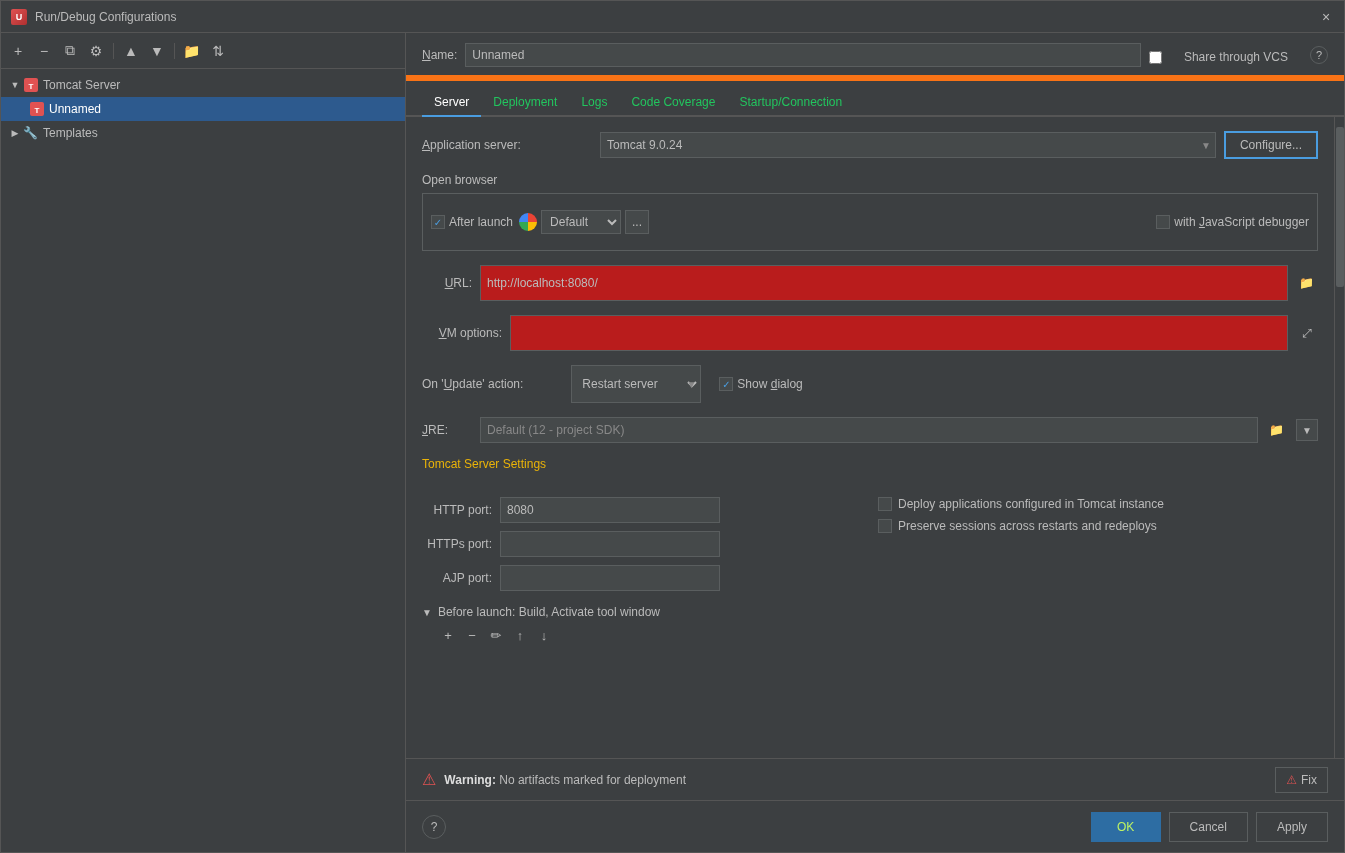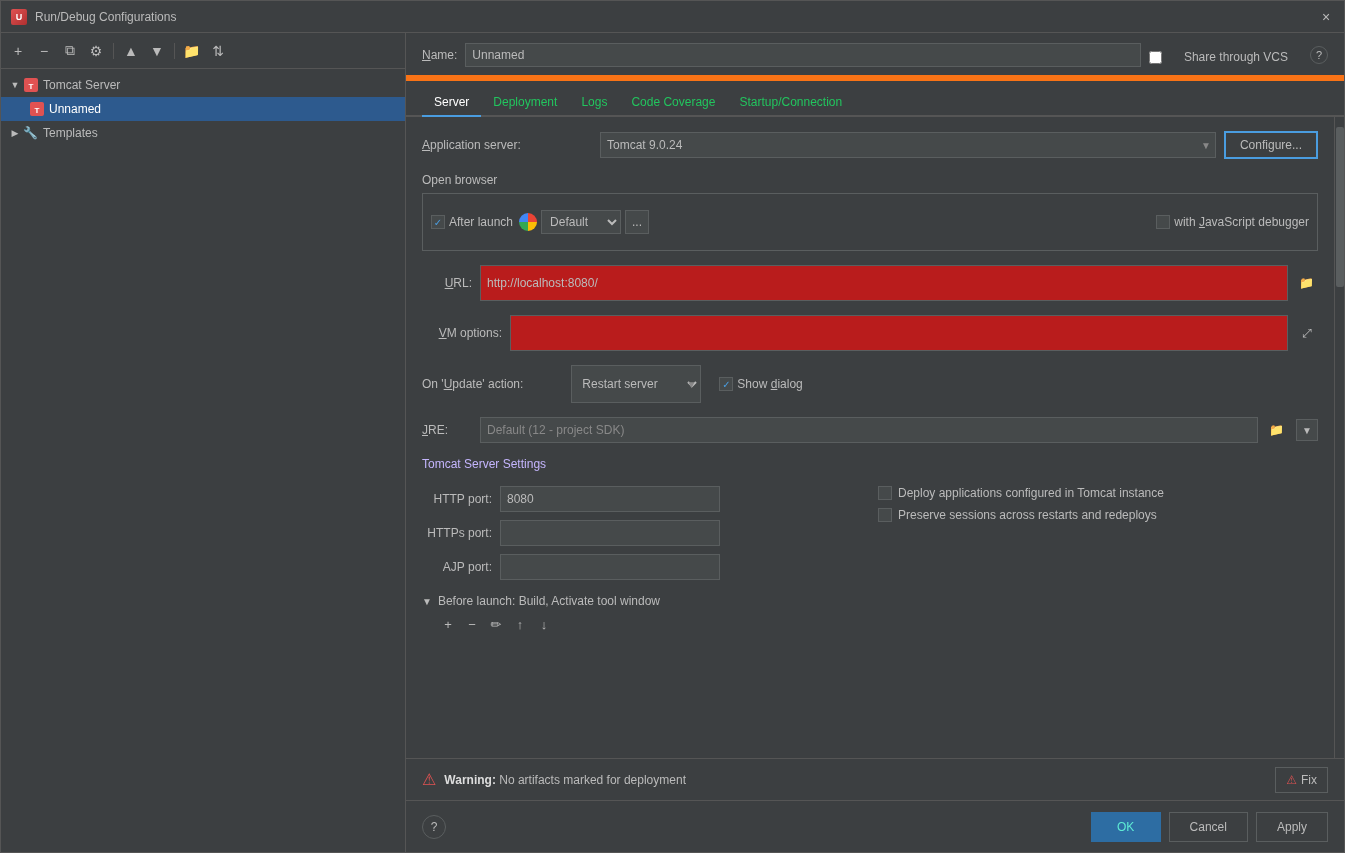--- a/index.html
+++ b/index.html
@@ -420,23 +420,23 @@
       font-size: 10px;
     }
 
     
     .settings-section {
       display: flex;
       flex-direction: column;
       gap: 8px;
     }
     .settings-title {
-      color: #c4b5fd;
-      font-size: 12px;
-      margin-bottom: 7px;
+      color: #eab308;
+      font-size: 12px;
+      margin-bottom: 18px;
     }
     .settings-grid {
       display: flex;
       gap: 16px;
     }
     .settings-left {
       display: flex;
       flex-direction: column;
       gap: 8px;
       flex: 1;
@@ -574,21 +574,21 @@
       background: #3c3f41;
       border: 1px solid #5a5e5f;
       color: #bbbbbb;
       font-size: 12px;
       cursor: pointer;
       min-width: 70px;
     }
     .action-btn.primary {
       background: #2d6da3;
       border-color: #2d6da3;
-      color: #5eead4;
+      color: #bef264;
     }
 
     
     .select-wrapper {
       position: relative;
       display: flex;
       align-items: center;
       padding-left: 40px;
     }
     .select-wrapper select {

